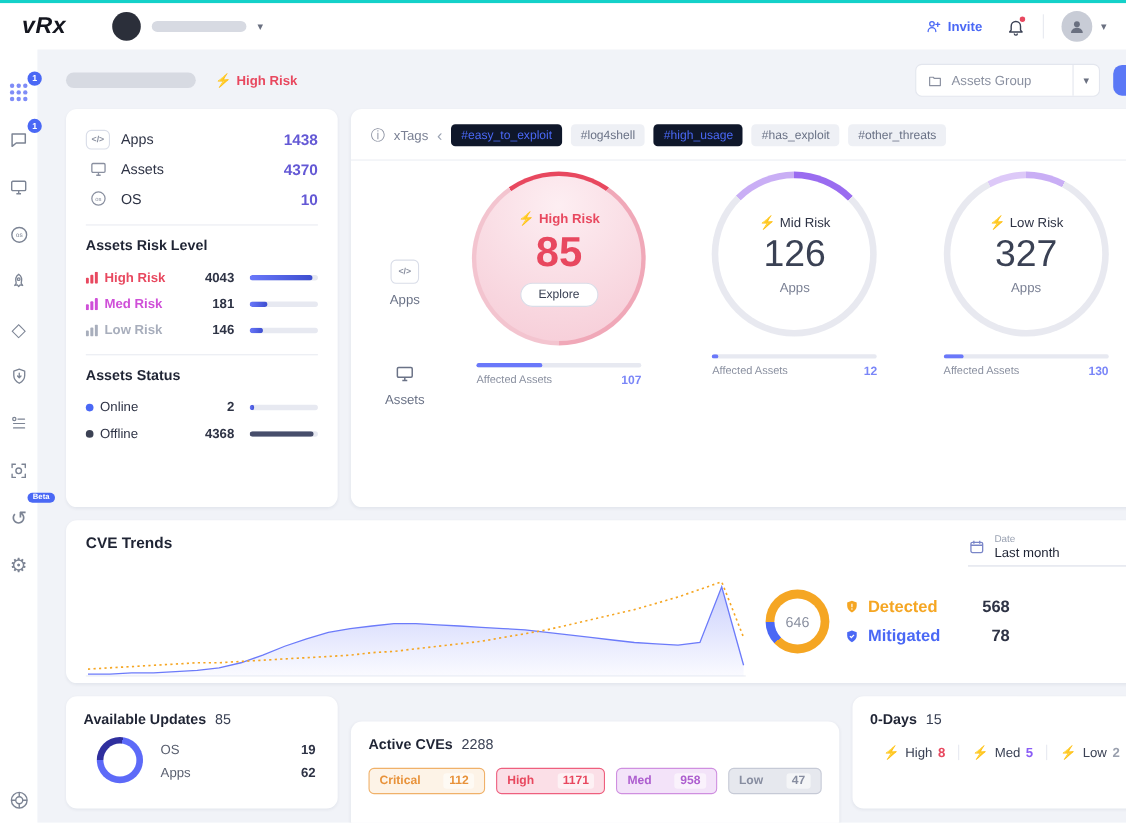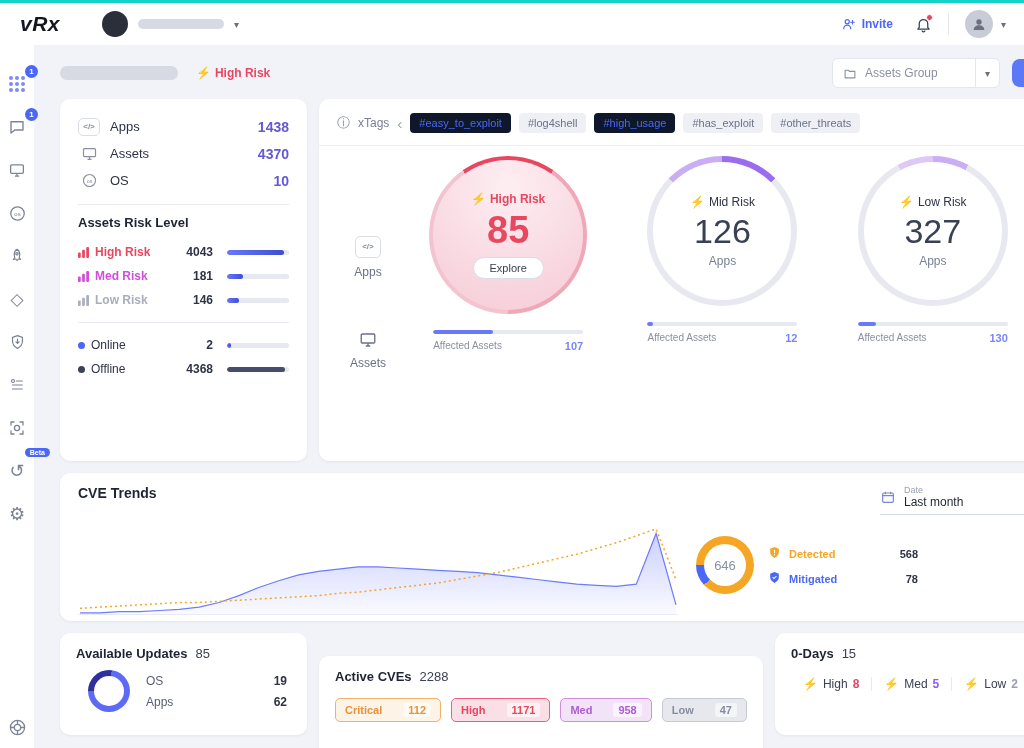--- a/index.html
+++ b/index.html
@@ -101,21 +101,21 @@
   .d-close { margin-left:auto; color:#9aa2b2; font-size:13px; cursor:pointer; }
   .t-body { display:flex; align-items:center; }
   .chart-box { width:600px; height:100px; border-bottom:1px solid #eceef4; }
   .t-donut-wrap { display:flex; align-items:center; gap:14px; margin-left:18px; }
   .donut { width:58px; height:58px; border-radius:50%; position:relative; display:flex; align-items:center; justify-content:center; background:#e7e9f1; }
   .donut::after { content:""; position:absolute; inset:8px; background:#fff; border-radius:50%; }
   .donut span { position:relative; z-index:1; font-size:13px; color:#8a90a0; }
   .donut.small { width:42px; height:42px; }
   .donut.small::after { inset:6px; }
   .legend { display:flex; flex-direction:column; gap:10px; }
-  .leg-row { display:flex; align-items:flex-end; gap:8px; font-size:11px; width:150px; }
+  .leg-row { display:flex; align-items:center; gap:8px; font-size:15px; width:150px; }
   .leg-label { font-weight:700; }
   .leg-val { margin-left:auto; font-weight:700; color:#2e3345; }
   
   .row-bottom { display:flex; gap:12px; margin-top:12px; }
   .b-card { height:102px; padding:13px 16px; }
   .b-title-row { display:flex; gap:8px; font-size:13px; align-items:baseline; }
   .b-title { font-weight:700; color:#1f2434; }
   .b-count { color:#3a4154; }
   .updates { width:247px; }
   .u-body { display:flex; align-items:center; gap:16px; margin-top:9px; padding-left:12px; }
@@ -363,20 +363,21 @@
               </svg>
           </span>
           <span class="risk-label" style="color: rgb(168, 174, 188);">Low Risk</span>
           <span class="risk-value">146</span>
           <span class="bar">
               <span class="fill" style="width: 20%;"></span>
             </span>
         </div>
 
         <hr class="hdiv">
+        <div class="sec-title">Assets Status</div>
 
         <div class="risk-row">
           <span class="st-dot" style="background: rgb(74, 104, 245);"></span>
           <span class="st-label">Online</span>
           <span class="risk-value">2</span>
           <span class="bar">
               <span class="fill" style="width: 7%;"></span>
             </span>
         </div>
         <div class="risk-row">

